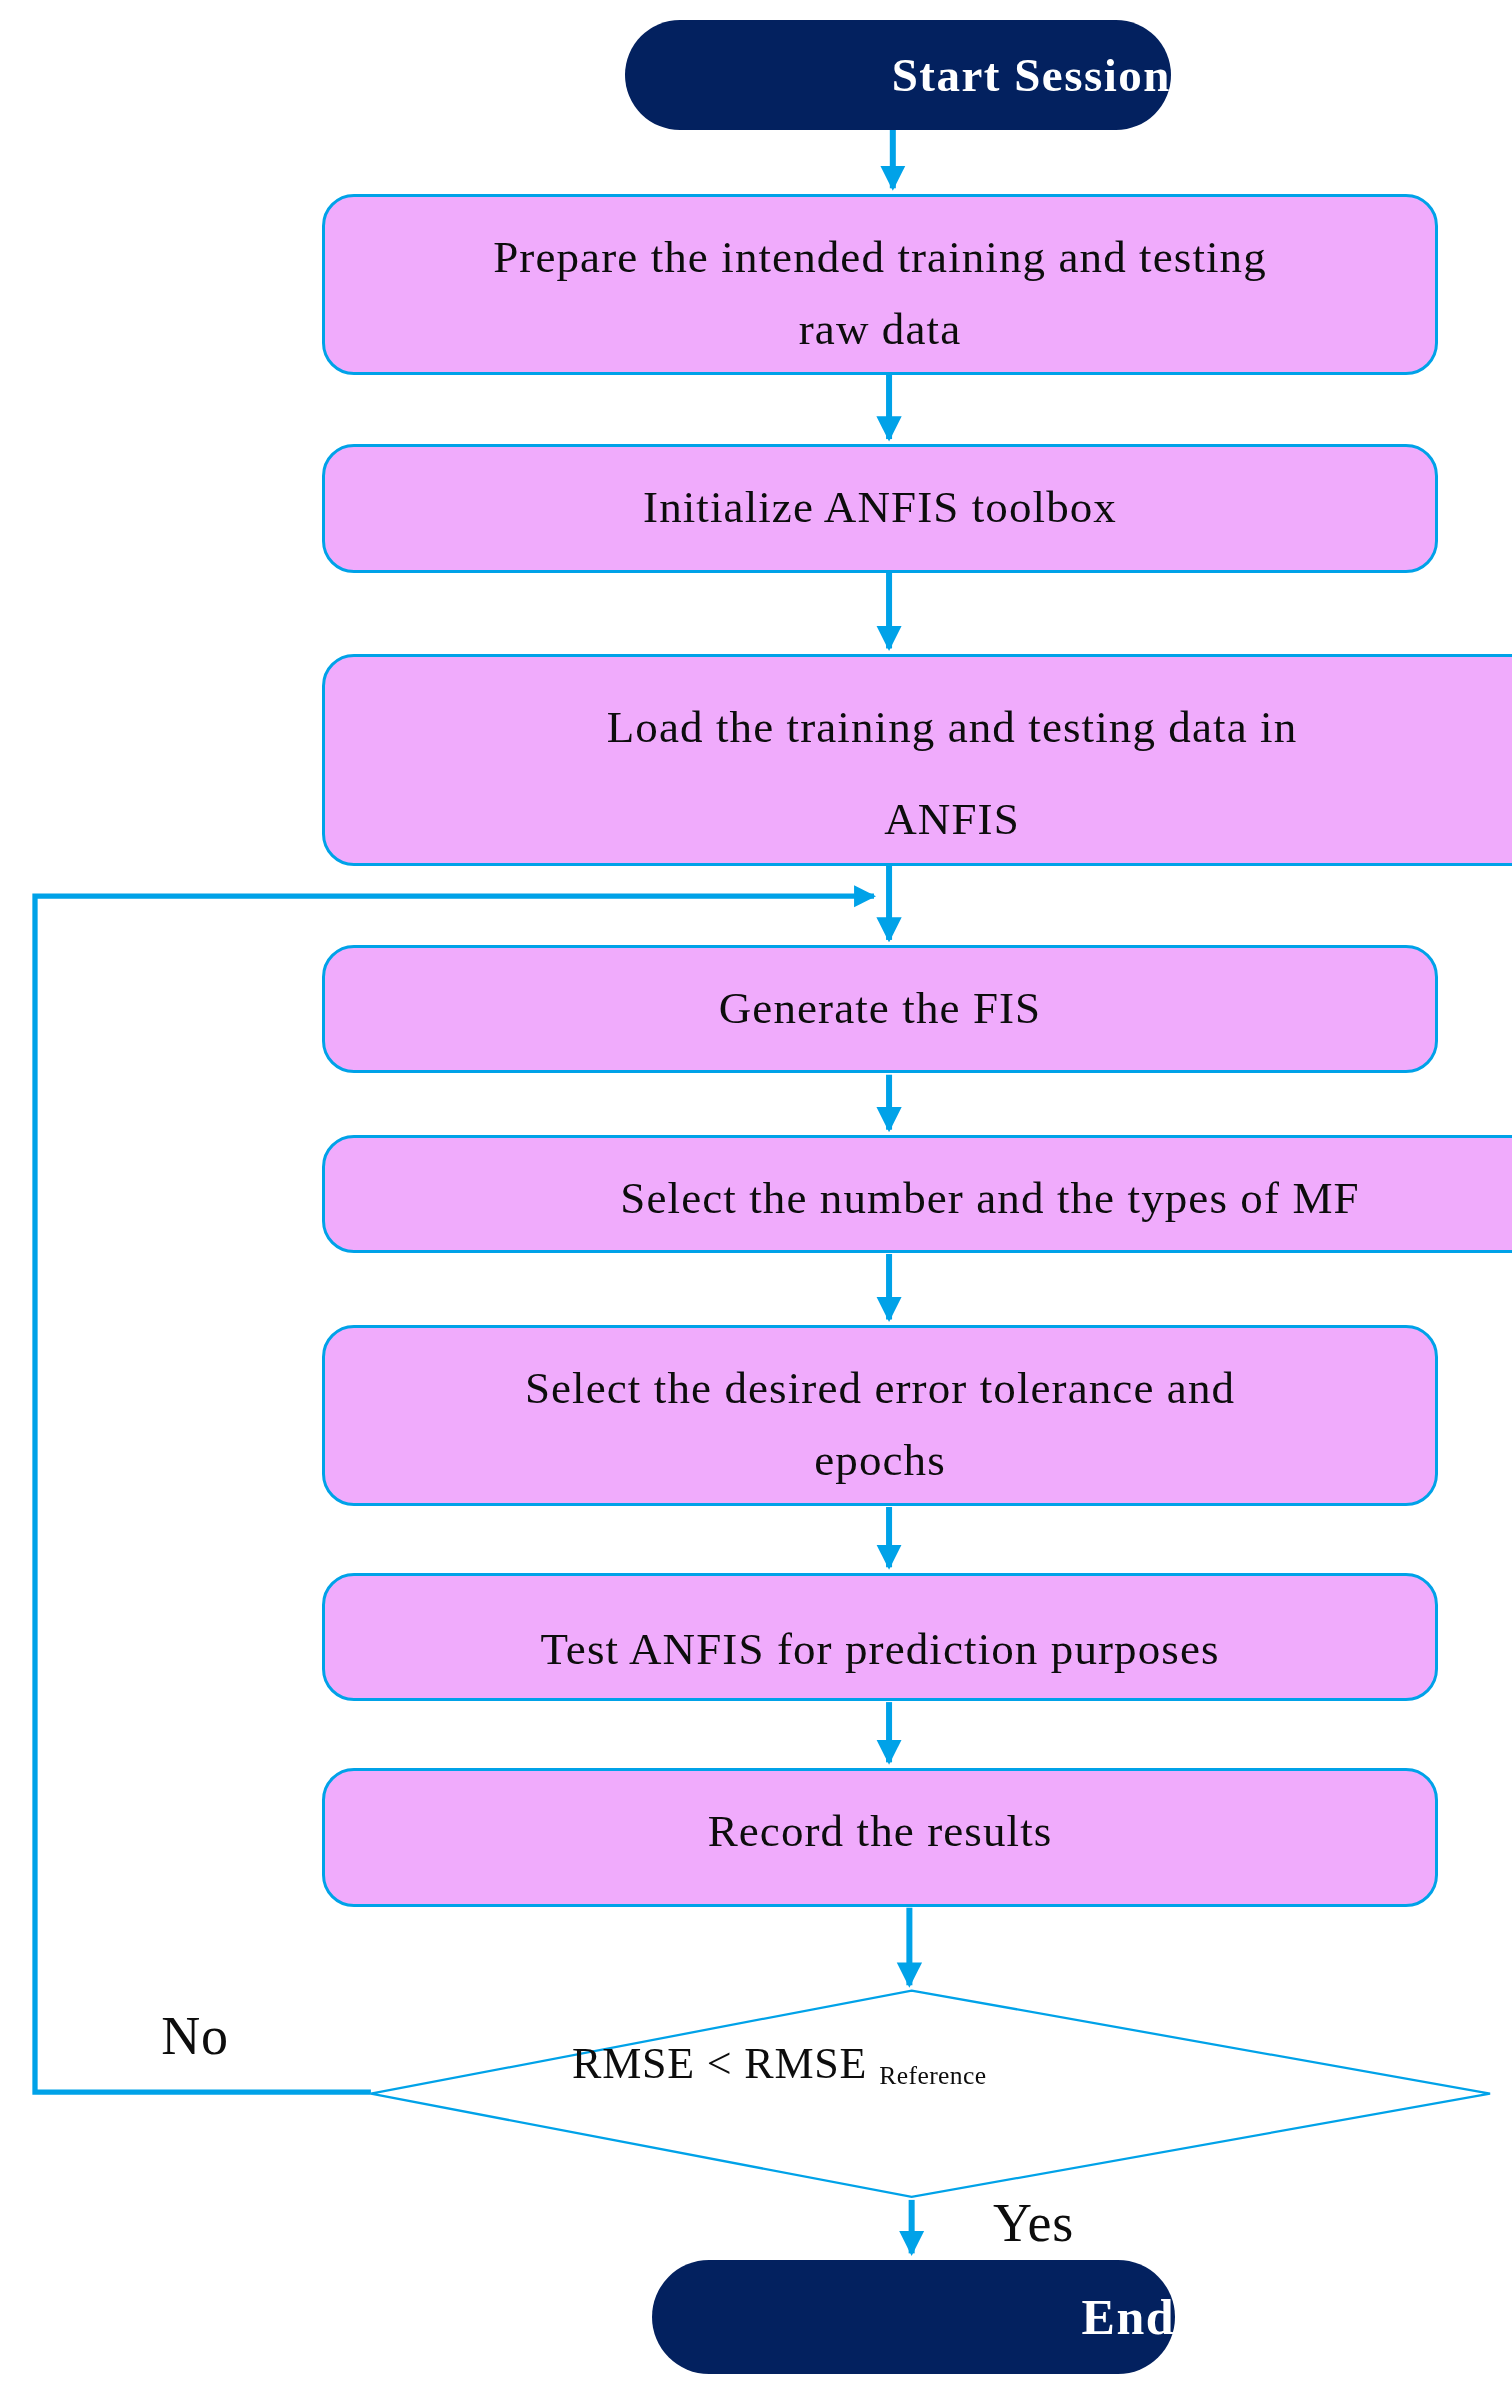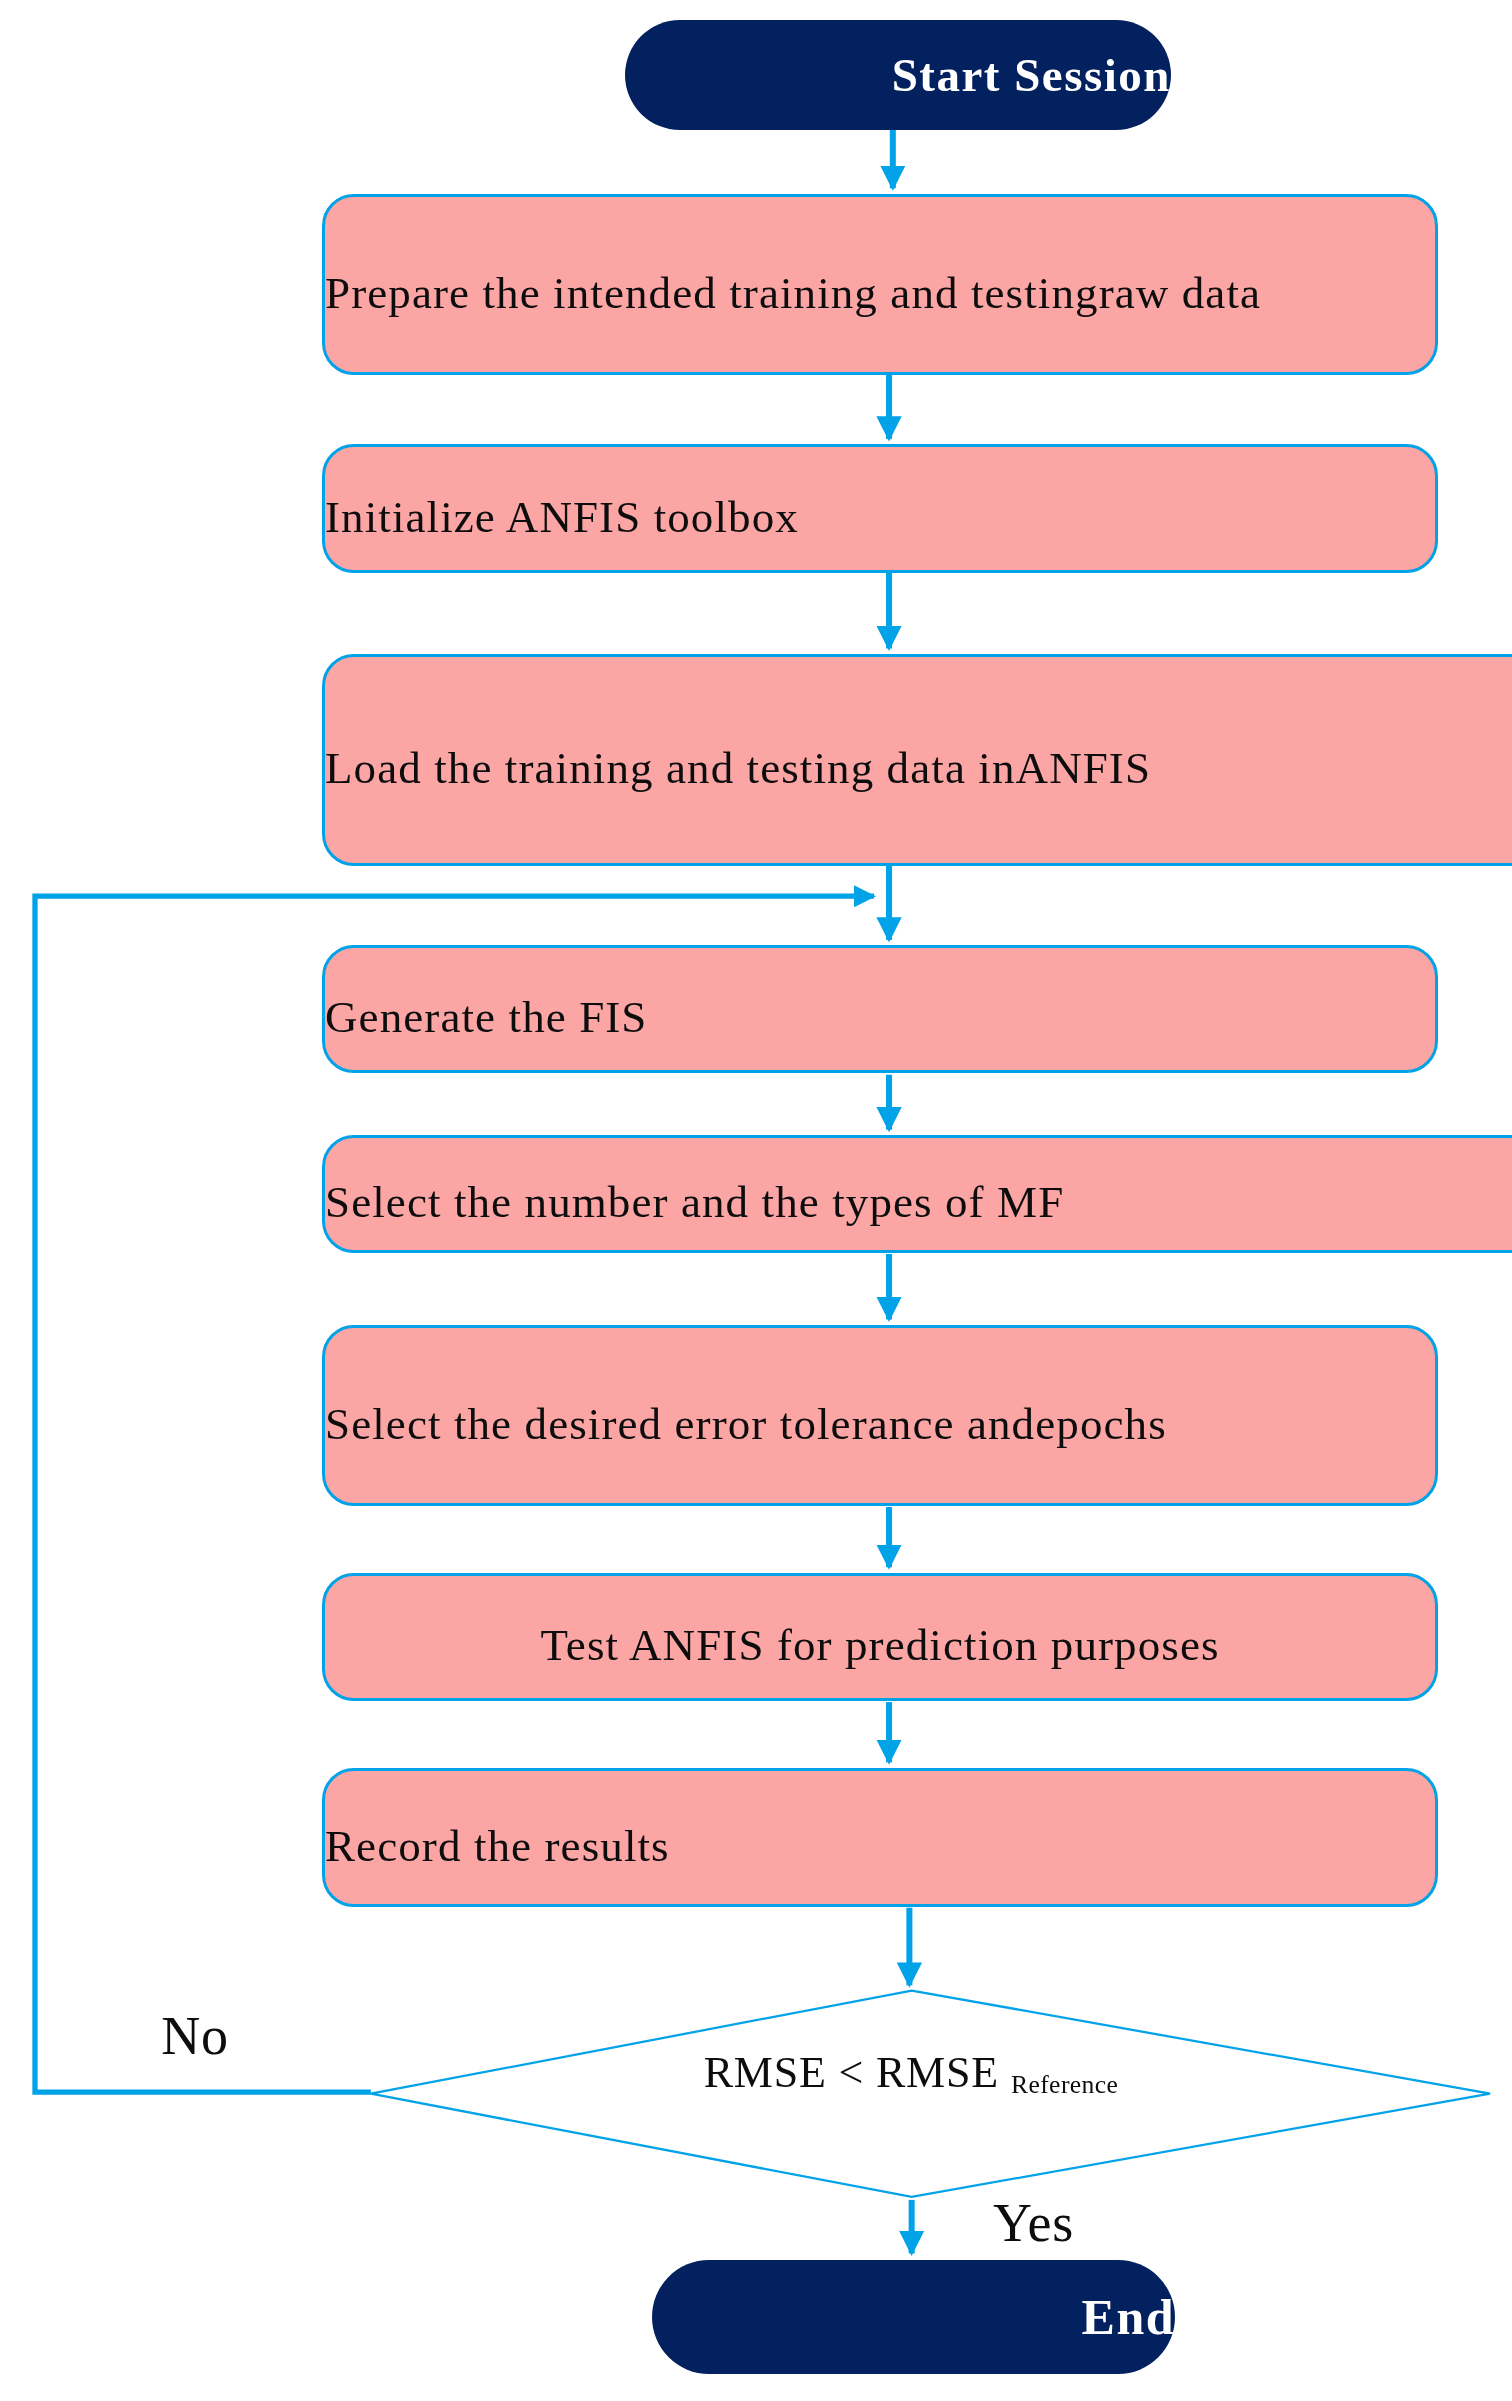--- a/index.html
+++ b/index.html
@@ -12,37 +12,37 @@
     overflow:hidden;
   }
   .connectors{position:absolute;left:0;top:0;width:1513px;height:2401px;}
   .node{position:absolute;box-sizing:border-box;}
   .pill{
     background:#03215f;
     display:flex;align-items:center;justify-content:flex-end;
     color:#ffffff;font-weight:bold;font-size:47px;letter-spacing:1.5px;
   }
   .procbox{
-    background:#fca5a5;
+    background:#f0abfc;
     border:3px solid #00a2e8;
     border-radius:32px;
-    display:flex;flex-direction:row;align-items:center;justify-content:flex-start;
-    padding-top:16px;
+    display:flex;flex-direction:column;align-items:center;justify-content:flex-start;
+    padding-top:24px;
     font-size:45px;letter-spacing:1.1px;
     text-align:center;
   }
   .procbox .ln{display:block;line-height:72px;white-space:nowrap;}
   .procbox .ln.lh-lg{line-height:92px;}
   .lbl{
     position:absolute;display:flex;align-items:center;justify-content:center;
     font-size:54px;letter-spacing:0.8px;color:#0d0d0d;
   }
   .decision-label{
-    position:absolute;display:flex;align-items:baseline;justify-content:center;
-    font-size:44px;letter-spacing:0.8px;white-space:nowrap;margin-top:9px;
+    position:absolute;display:flex;align-items:baseline;
+    font-size:44px;letter-spacing:0.8px;white-space:nowrap;
   }
   .decision-label .subref{
     font-size:25.6px;margin-left:12px;transform:translateY(6px);letter-spacing:0.4px;
   }
 </style>
 </head>
 <body>
 
 <div class="canvas">
 

